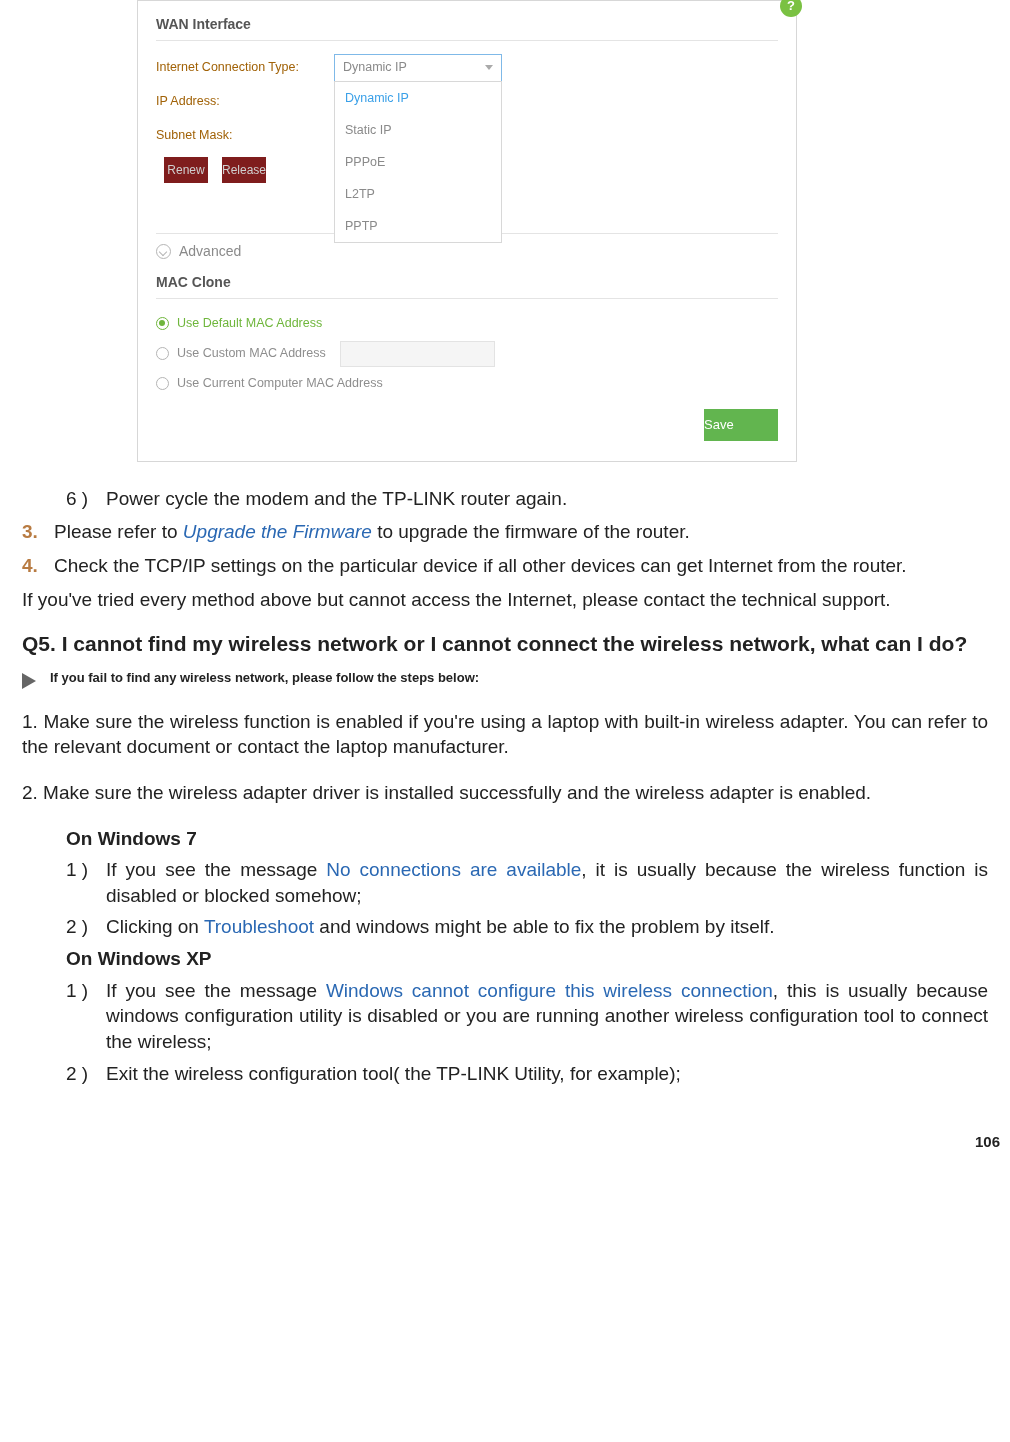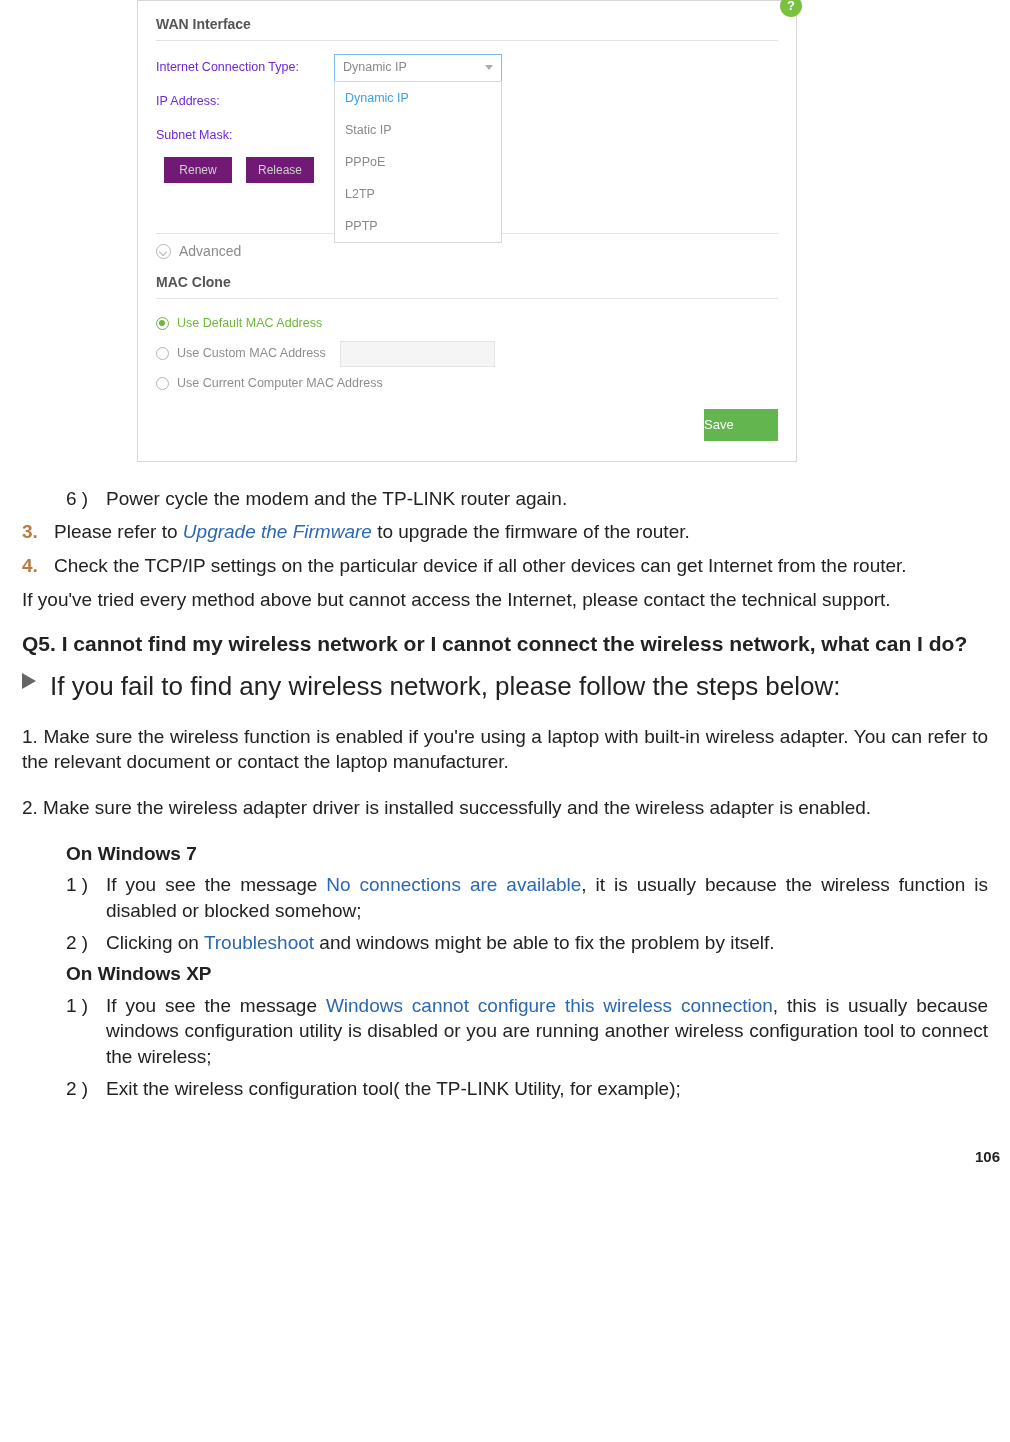--- a/index.html
+++ b/index.html
@@ -44,21 +44,21 @@
     margin-bottom: 10px;
   }
   .form-row {
     display: flex;
     align-items: center;
     height: 34px;
   }
   .form-label {
     width: 178px;
     font-size: 12.5px;
-    color: #6d28d9;
+    color: #a16207;
   }
   .select-wrap { position: relative; }
   .select-box {
     width: 168px;
     height: 28px;
     border: 1px solid #7fb9e8;
     background: #fff;
     display: flex;
     align-items: center;
     justify-content: space-between;
@@ -85,24 +85,24 @@
     line-height: 32px;
     padding: 0 10px;
     font-size: 12.5px;
     color: #8a8a8a;
     border-bottom: 0px solid #eee;
   }
   .dropdown-item.selected { color: #3aa0e8; }
   .btn-row { padding-left: 8px; }
   .flat-btn {
     display: inline-block;
-    background: #701a75;
+    background: #7f1d1d;
     color: #cfcfcf;
     font-size: 12px;
-    width: 68px;
+    width: 44px;
     height: 26px;
     line-height: 26px;
     text-align: center;
     margin-right: 14px;
   }
   .adv-row {
     display: flex;
     align-items: center;
     gap: 8px;
     color: #8a8a8a;
@@ -178,21 +178,21 @@
   .q-head { font-weight: bold; font-size: 21px; margin: 18px 0 10px 0; text-align: justify; }
   .tri-row { display: flex; gap: 14px; margin: 10px 0; }
   .tri {
     width: 0; height: 0;
     border-top: 8px solid transparent;
     border-bottom: 8px solid transparent;
     border-left: 14px solid #666;
     margin-top: 4px;
     flex-shrink: 0;
   }
-  .tri-text { font-weight: normal; font-size: 26px; }
+  .tri-text { font-weight: bold; font-size: 13px; }
   .plain-num { margin: 20px 0; text-align: justify;}
   .os-head { font-weight: bold; margin: 6px 0 2px 44px; }
   .sub2 { display: flex; gap: 12px; margin: 6px 0 6px 44px; text-align: justify;}
   .sub2 .m { min-width: 28px; }
   .page-num { text-align: right; font-weight: bold; font-size: 15px; padding: 30px 10px 8px 0; }
 </style>
 </head>
 <body>
 
 <div class="ui-panel">

